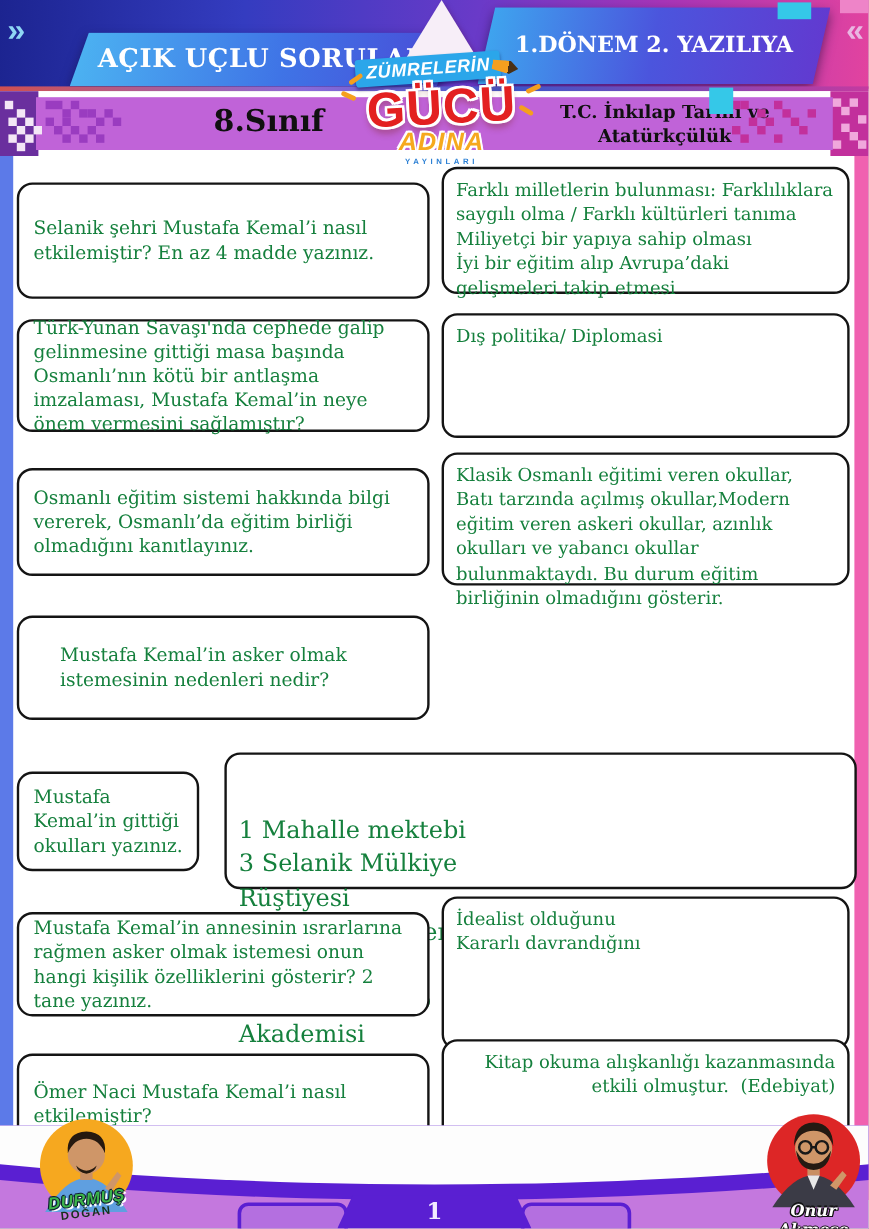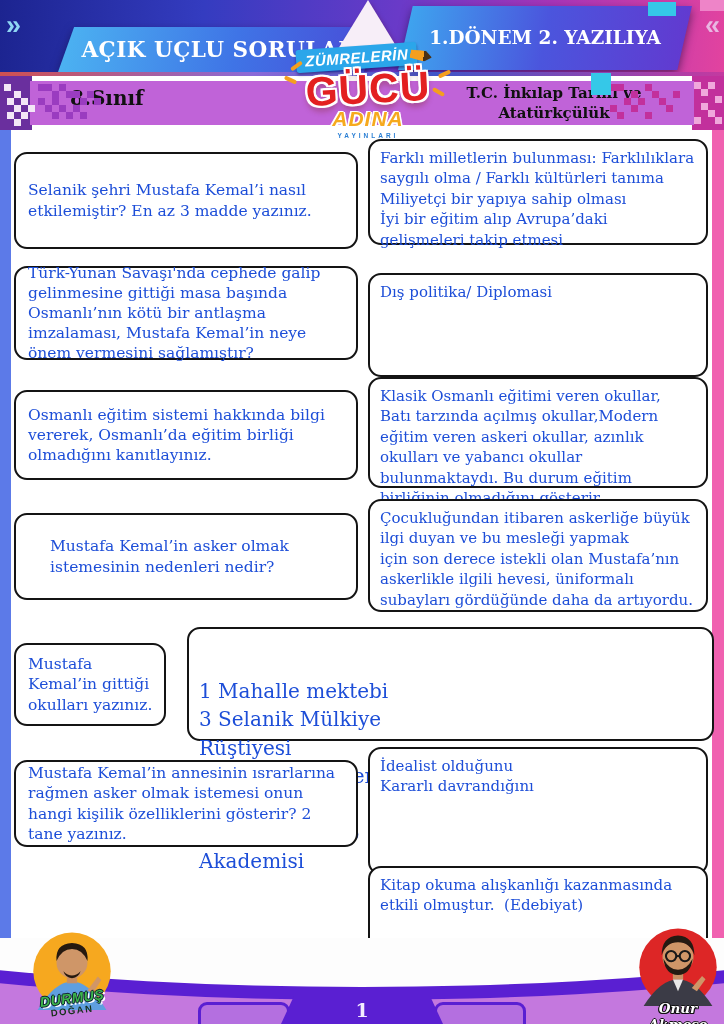--- a/index.html
+++ b/index.html
@@ -25,22 +25,22 @@
   
   .stripe-grad{position:absolute;left:0;top:72px;width:724px;height:4px;
     background:linear-gradient(90deg,#d05050,#8a6ad8 35%,#3f55c8 60%,#c43aa0);}
 
   
   .band2{position:absolute;left:0;top:76px;width:724px;height:54px;background:#fff;}
   .edge-block{position:absolute;top:76px;width:32px;height:54px;}
   .edge-left{left:0;background:#6a2f9e;}
   .edge-right{right:0;background:#c2309c;}
   .grade-bar{position:absolute;left:30px;top:81px;width:664px;height:44px;background:#c063d8;}
-  .grade{position:absolute;left:40px;top:5px;width:200px;text-align:left;
-    font-weight:bold;font-size:20px;color:#101010;}
+  .grade{position:absolute;left:40px;top:5px;width:200px;text-align:right;
+    font-weight:bold;font-size:25px;color:#101010;}
   .subject{position:absolute;right:20px;top:3px;width:240px;text-align:center;
     font-weight:bold;font-size:15px;line-height:1.32;color:#101010;}
 
   
   .px{position:absolute;width:7px;height:7px;}
   .pxA{left:4px;top:84px;background:#f3e6f6;box-shadow:
     10px 7px #f3e6f6,3px 14px #f3e6f6,17px 14px #f3e6f6,10px 21px #f3e6f6,
     3px 28px #f3e6f6,17px 28px #f3e6f6,10px 35px #f3e6f6,24px 21px #f3e6f6;}
   .pxB{left:38px;top:84px;background:#9a3cc0;box-shadow:
     7px 0 #9a3cc0,21px 0 #9a3cc0,35px 7px #9a3cc0,14px 7px #9a3cc0,28px 7px #9a3cc0,
@@ -84,21 +84,21 @@
   .d2{left:2px;top:28px;transform:rotate(-35deg);}
   .d3{left:150px;top:36px;transform:rotate(-25deg);}
   .d4{left:144px;top:54px;transform:rotate(30deg);}
 
   
   .stripe-blue{position:absolute;left:0;top:130px;width:11px;height:870px;background:#5c7ae8;}
   .stripe-pink{position:absolute;right:0;top:130px;width:12px;height:870px;background:#f061b0;}
 
   
   .qbox,.abox{position:absolute;background:#fff;border:2.5px solid #141414;border-radius:13px;
-    box-sizing:border-box;color:#1d4ed8;z-index:2;}
+    box-sizing:border-box;color:#15803d;z-index:2;}
   .qbox{left:14px;width:344px;display:flex;align-items:center;padding:6px 10px 6px 12px;
     font-size:15.5px;line-height:1.3;font-weight:500;}
   .abox{left:368px;width:340px;padding:7px 10px;font-size:15px;line-height:1.36;white-space:pre-wrap;}
   .schools{display:flex;white-space:pre-wrap;font-size:20px;line-height:1.42;}
   .schools .col1{width:228px;}
 
   
   .footer{position:absolute;left:0;top:938px;width:724px;height:86px;overflow:hidden;z-index:4;}
   .footer-lav{position:absolute;left:0;top:0;width:724px;height:86px;background:#c478de;}
   .arc-indigo{position:absolute;left:-738px;top:-538px;width:2200px;height:600px;border-radius:50%;background:#5a1fd2;}
@@ -170,62 +170,62 @@
     <span class="dash d1"></span>
     <span class="dash d2"></span>
     <span class="dash d3"></span>
     <span class="dash d4"></span>
   </div>
 
   <div class="stripe-blue"></div>
   <div class="stripe-pink"></div>
 
   <div class="qbox" style="top:152px;height:97px;">
-    <span>Selanik şehri Mustafa Kemal’i nasıl etkilemiştir? En az 3 madde yazınız.</span>
+    <span>Selanik şehri Mustafa Kemal’i nasıl etkilemiştir? En az 4 madde yazınız.</span>
   </div>
   <div class="abox" style="top:139px;height:106px;">Farklı milletlerin bulunması: Farklılıklara saygılı olma / Farklı kültürleri tanıma
 Miliyetçi bir yapıya sahip olması
 İyi bir eğitim alıp Avrupa’daki gelişmeleri takip etmesi</div>
 
   <div class="qbox" style="top:266px;height:94px;">
     <span>Türk-Yunan Savaşı'nda cephede galip gelinmesine gittiği masa başında Osmanlı’nın kötü bir antlaşma imzalaması, Mustafa Kemal’in neye önem vermesini sağlamıştır?</span>
   </div>
-  <div class="abox" style="top:261px;height:104px;margin-top:12px;">Dış politika/ Diplomasi</div>
+  <div class="abox" style="top:261px;height:104px;">Dış politika/ Diplomasi</div>
 
   <div class="qbox" style="top:390px;height:90px;justify-content:flex-end;">
     <span>Osmanlı eğitim sistemi hakkında bilgi vererek, Osmanlı’da eğitim birliği olmadığını kanıtlayınız.</span>
   </div>
   <div class="abox" style="top:377px;height:111px;">Klasik Osmanlı eğitimi veren okullar, Batı tarzında açılmış okullar,Modern eğitim veren askeri okullar, azınlık okulları ve yabancı okullar bulunmaktaydı. Bu durum eğitim birliğinin olmadığını gösterir.</div>
 
   <div class="qbox" style="top:513px;height:87px;padding-left:34px;">
     <span>Mustafa Kemal’in asker olmak istemesinin nedenleri nedir?</span>
   </div>
-  <div class="abox" style="top:499px;height:113px;">Çocukluğundan itibaren askerliğe büyük ilgi duyan ve bu mesleği yapmak
-için son derece istekli olan Mustafa’nın askerlikle ilgili hevesi, üniformalı
-subayları gördüğünde daha da artıyordu.</div>
 
   <div class="qbox" style="top:643px;height:83px;width:152px;">
     <span>Mustafa Kemal’in gittiği okulları yazınız.</span>
   </div>
   <div class="abox" style="top:627px;height:114px;left:187px;width:527px;">
     <div class="schools">
       <div class="col1">1 Mahalle mektebi
 3 Selanik Mülkiye Rüştiyesi
 5 Manastır Askeri İdadisi
 7 İstanbul Harp Akademisi</div>
     </div>
   </div>
 
   <div class="qbox" style="top:760px;height:87px;">
     <span>Mustafa Kemal’in annesinin ısrarlarına rağmen asker olmak istemesi onun hangi kişilik özelliklerini gösterir? 2 tane yazınız.</span>
   </div>
   <div class="abox" style="top:747px;height:128px;">İdealist olduğunu
 Kararlı davrandığını</div>
 
-  <div class="abox" style="top:866px;height:110px;">Kitap okuma alışkanlığı kazanmasında etkili olmuştur.  (Edebiyat)</div>
+  <div class="qbox" style="top:878px;height:84px;">
+    <span>Ömer Naci Mustafa Kemal’i nasıl etkilemiştir?</span>
+  </div>
+  <div class="abox" style="top:866px;height:110px;text-align:right;">Kitap okuma alışkanlığı kazanmasında etkili olmuştur.  (Edebiyat)</div>
 
   <div class="footer">
     <div class="footer-lav"></div>
     <div class="arc-indigo"></div>
     <div class="arc-white"></div>
     <div class="tab-side tab-left"></div>
     <div class="tab-side tab-right"></div>
     <div class="page-tab">
       <span>1</span>
     </div>

